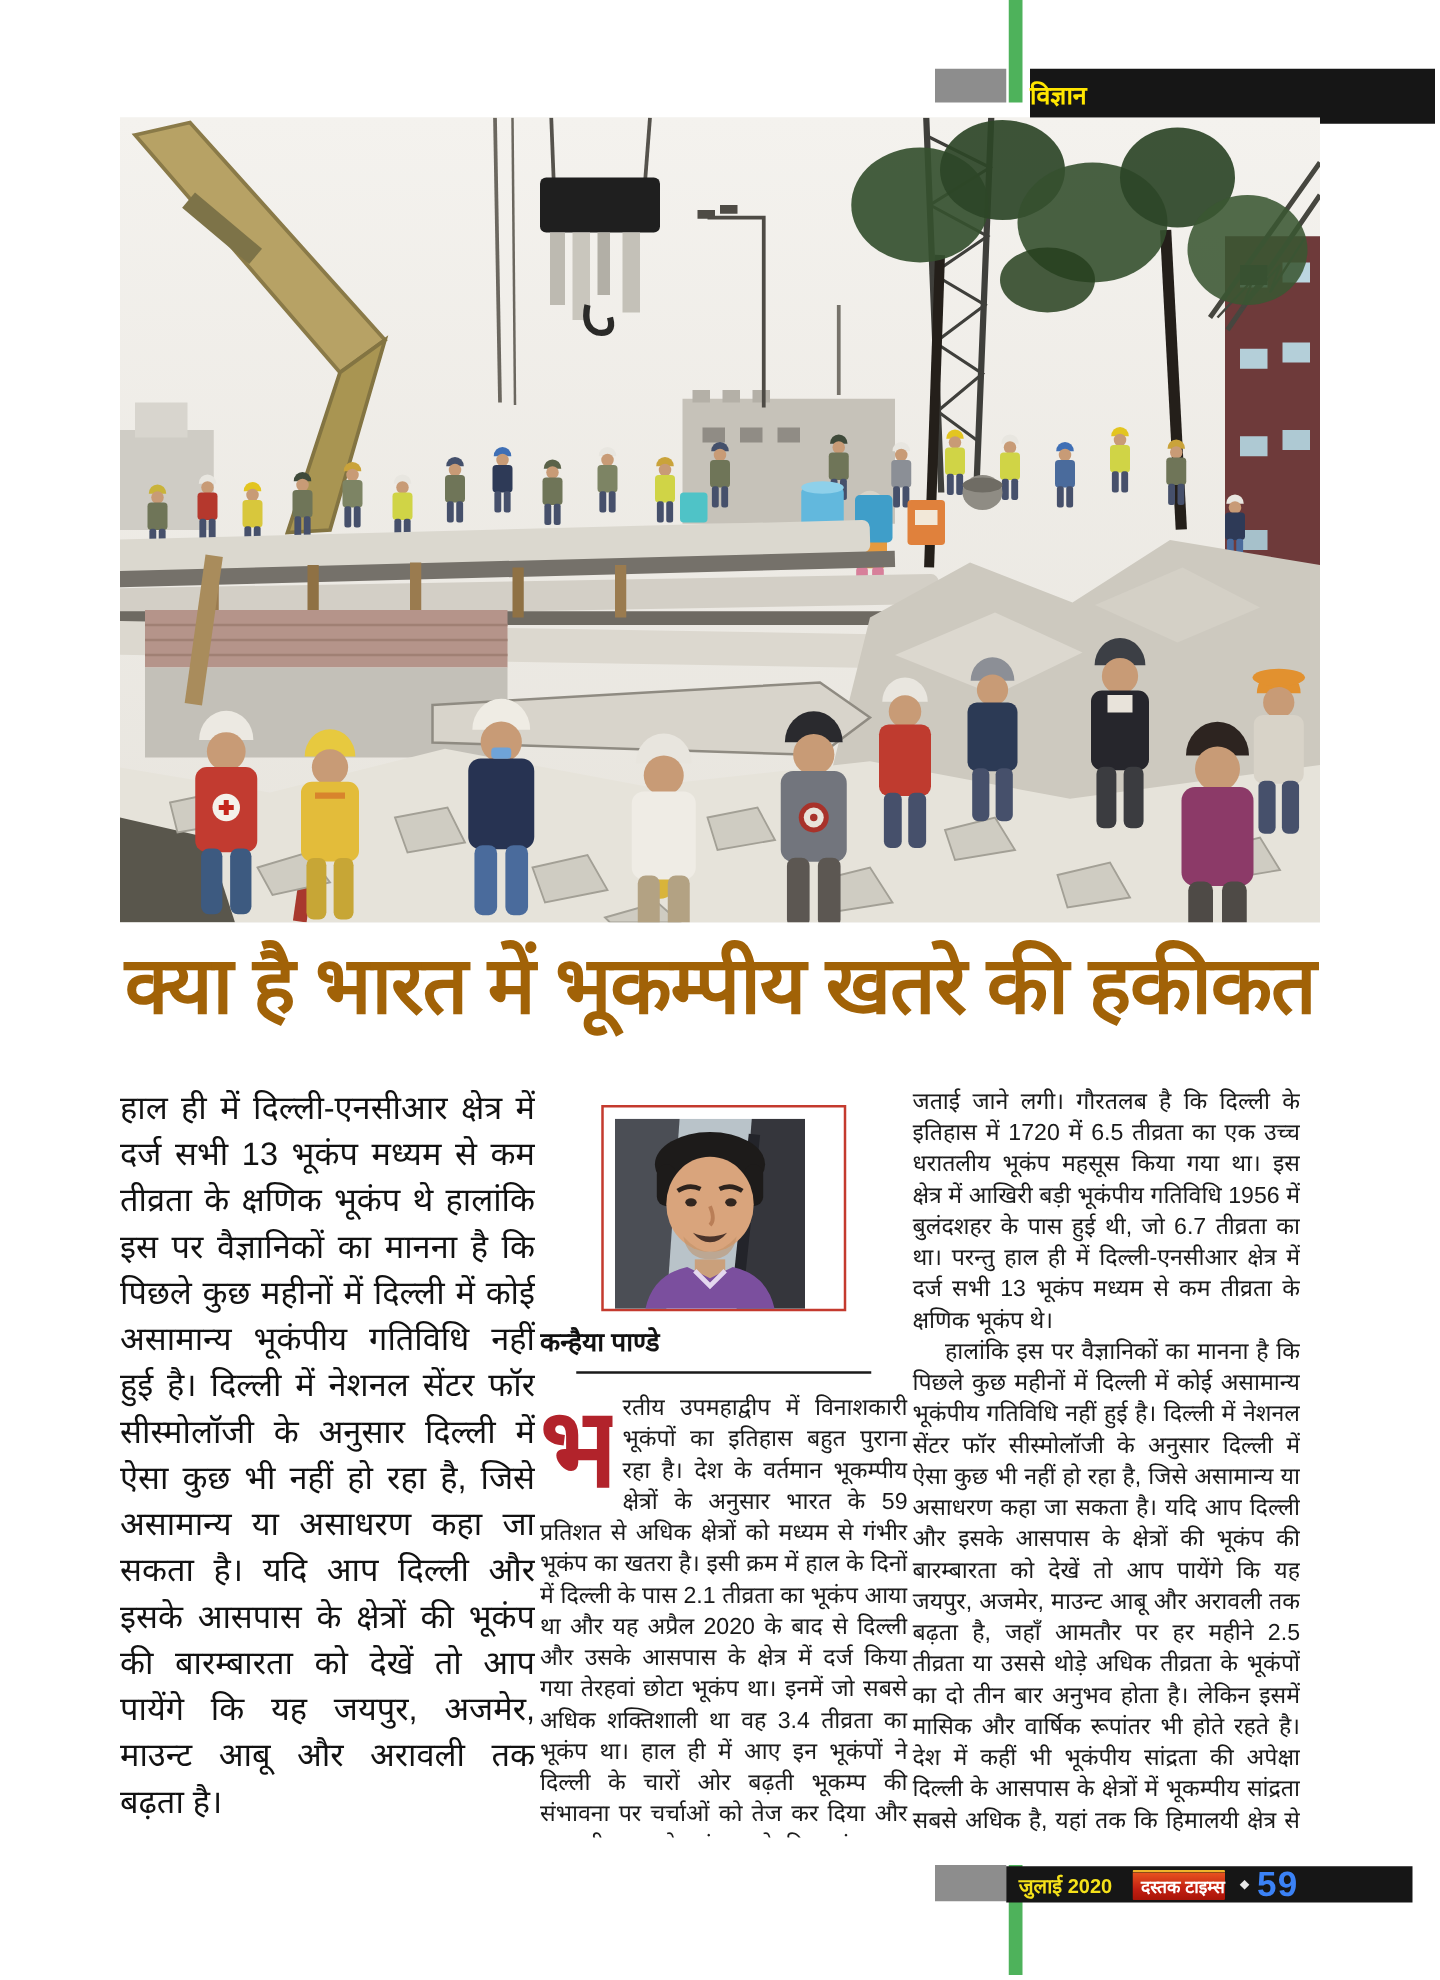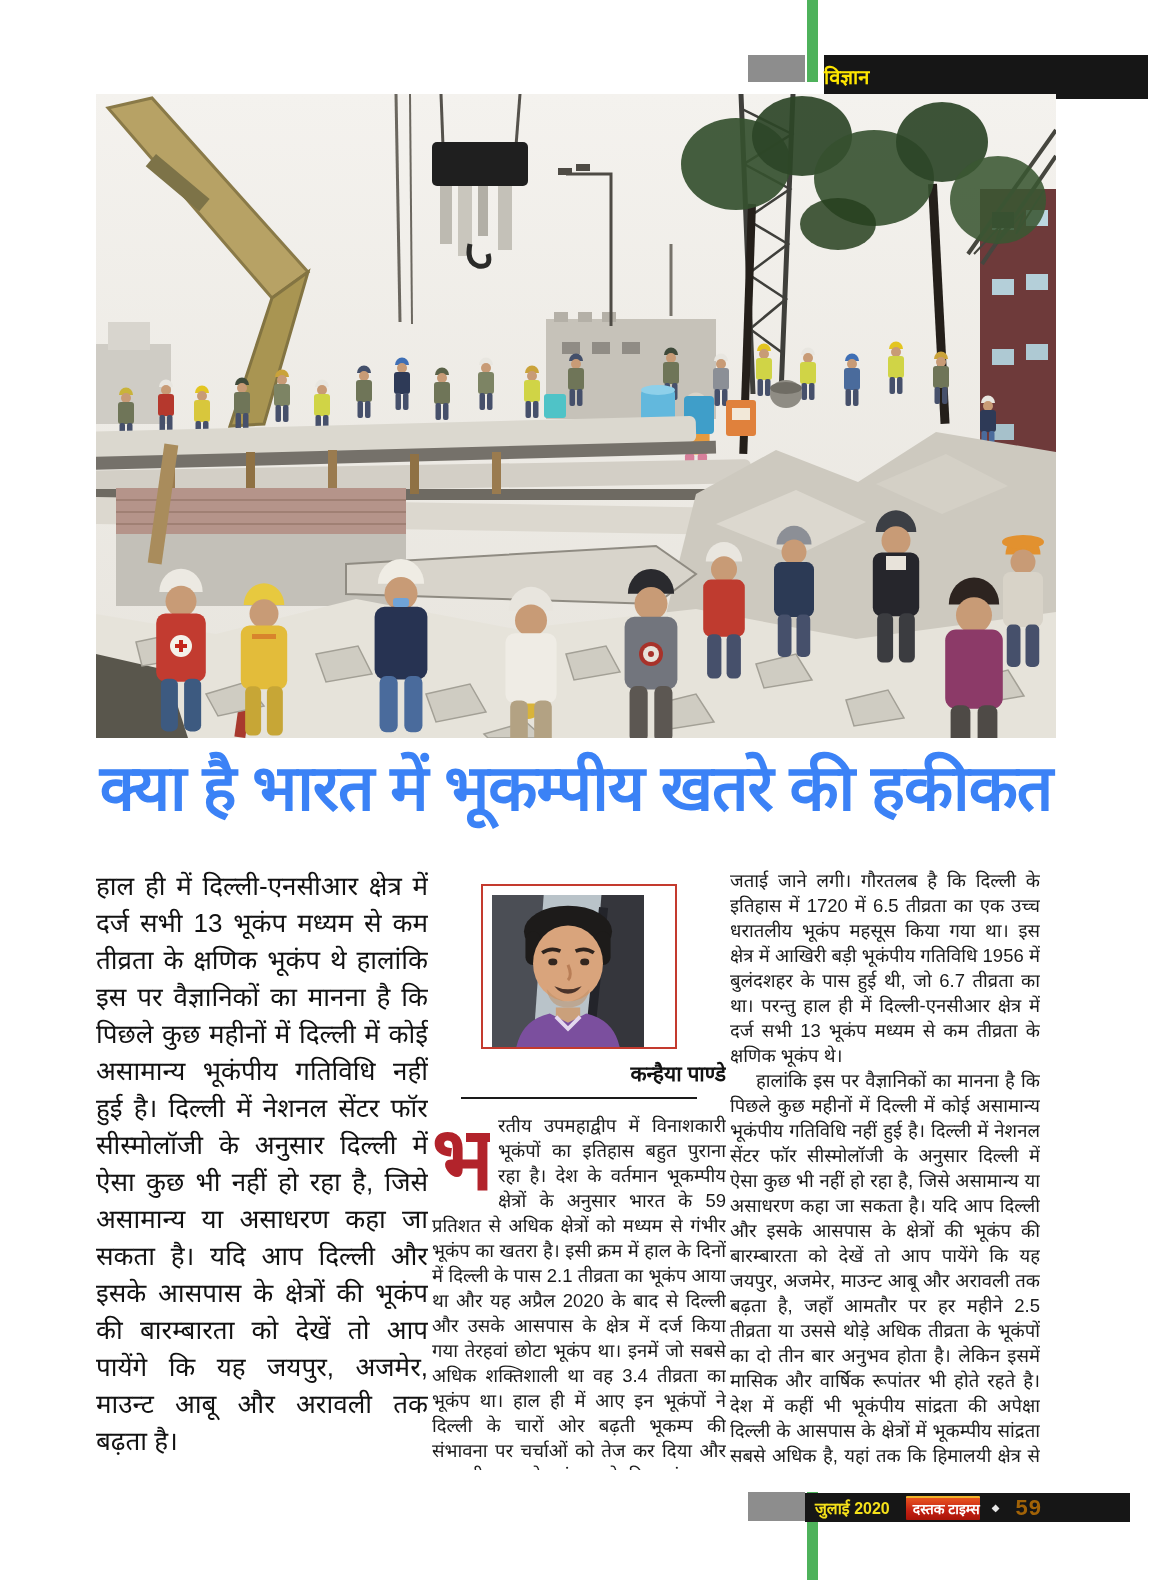--- a/index.html
+++ b/index.html
@@ -14,41 +14,41 @@
   .section-bar{left:824px;top:55px;width:324px;height:44px;justify-content:flex-start;}
   .section-label{color:#ffe600;font-size:20px;font-weight:bold;line-height:27px;}
   .footer-bar{left:805px;top:1493px;width:325px;height:29px;padding-left:10px;box-sizing:border-box;}
   .footer-date{color:#f5e11a;font-size:16px;font-weight:bold;}
   .logo-chip{
     margin-left:16px;background:linear-gradient(180deg,#e8531f 0%,#c21f12 60%,#a81408 100%);
     border-top:2px solid #f0b42a;color:#ffffff;font-size:14px;font-weight:bold;
     padding:1px 0 2px 7px;border-radius:1px;white-space:nowrap;
   }
   .footer-diamond{color:#e8e8e8;font-size:10px;margin-left:12px;}
-  .footer-page-number{color:#a16207;font-size:22px;font-weight:bold;margin-left:16px;letter-spacing:1px;}
+  .footer-page-number{color:#3b82f6;font-size:28px;font-weight:bold;margin-left:6px;letter-spacing:1px;}
   
   .hero{position:absolute;left:96px;top:94px;width:960px;height:644px;background:#eeece7;overflow:hidden;}
   .hero svg{display:block;}
   
   .headline{
     position:absolute;top:742px;left:0;width:100%;text-align:center;
-    font-size:64px;font-weight:800;color:#3b82f6;letter-spacing:-1px;line-height:1.45;
+    font-size:64px;font-weight:800;color:#a16207;letter-spacing:-1px;line-height:1.45;
   }
   
   .columns{
     position:absolute;left:96px;top:868px;width:960px;height:602px;
     display:grid;grid-template-columns:332px 294px 310px;column-gap:4px;overflow:hidden;
   }
   .col{overflow:hidden;height:602px;}
   .lede{font-size:26px;line-height:37px;text-align:justify;color:#121212;}
   .author-card{
     width:174px;margin:16px auto 0 auto;border:2px solid #c43a2e;padding:9px 9px 0 9px;background:#ffffff;
   }
   .author-card svg{display:block;}
-  .author-caption{text-align:right;font-size:21px;font-weight:bold;color:#121212;margin-top:10px;}
+  .author-caption{text-align:left;font-size:21px;font-weight:bold;color:#121212;margin-top:10px;}
   .caption-rule{width:236px;border-top:2px solid #1a1a1a;margin:10px auto 14px auto;}
   .article-text{font-size:18.5px;line-height:25px;text-align:justify;color:#1b1b1b;}
   .dropcap{
     float:left;color:#b2232b;font-weight:bold;font-size:88px;line-height:88px;
     width:58px;height:96px;margin:2px 8px 0 0;overflow:hidden;
   }
   .para-indent{text-indent:26px;margin:0;}
   .para-plain{margin:0;}
 </style>
 </head>

